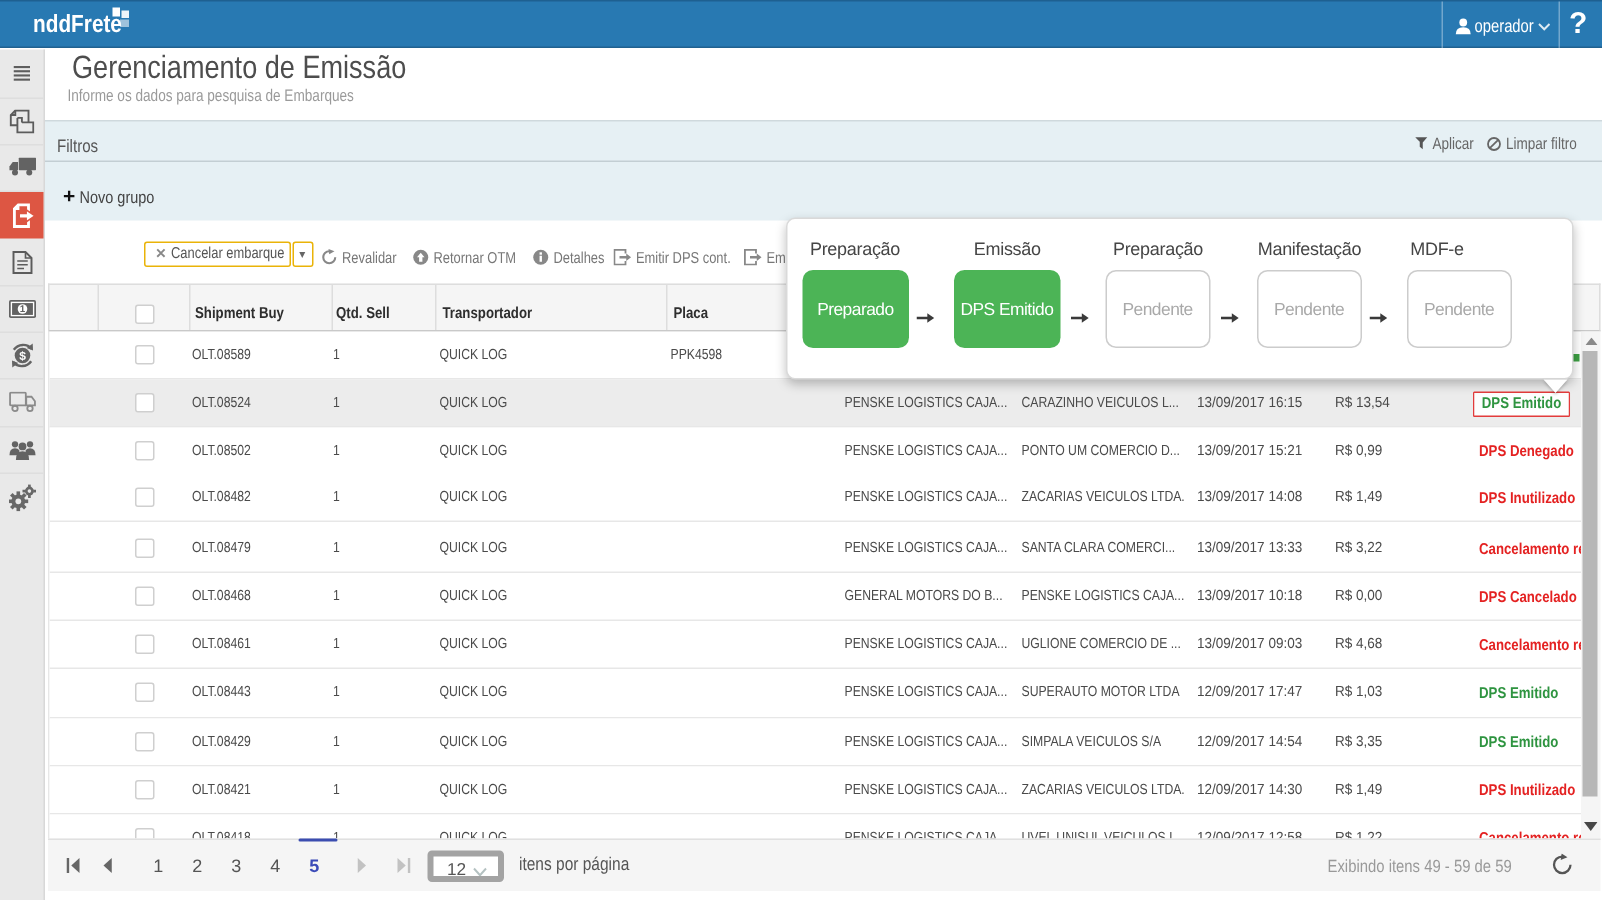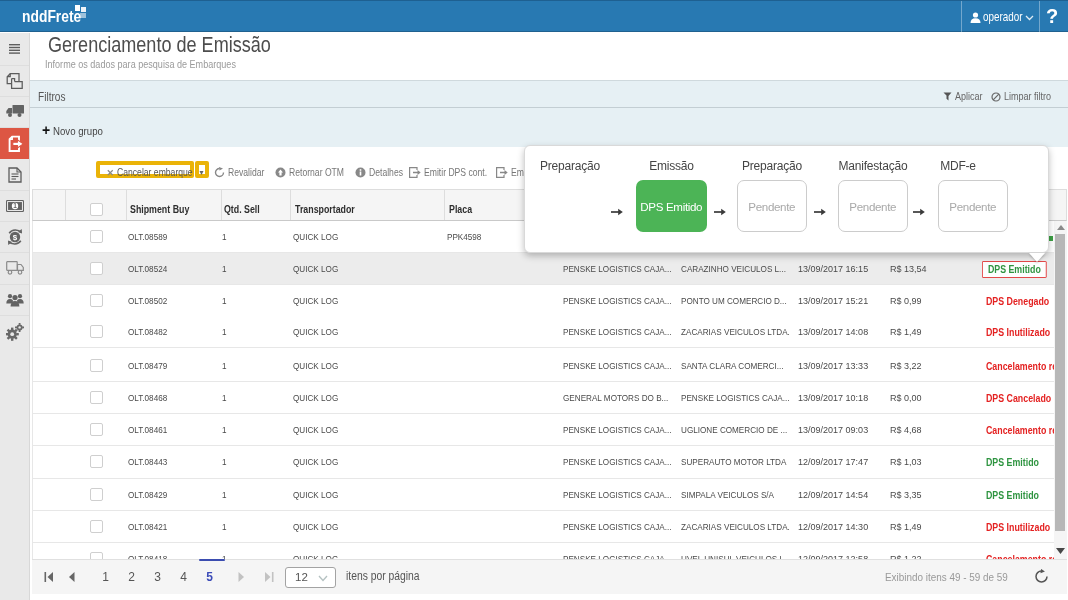--- a/index.html
+++ b/index.html
@@ -25,21 +25,21 @@
 
 #fpanel{position:absolute;left:30px;top:80px;width:1038px;height:67px;background:#e6f0f4;border-top:1px solid #cfd9dd}
 #ftitle{position:absolute;left:8px;top:9px;font-size:12px;color:#565656}
 #fsep{position:absolute;left:0;top:26px;width:1038px;height:1px;background:#c3ced3}
 #faplicar{position:absolute;left:913px;top:9px;font-size:11px;color:#666}
 #flimpar{position:absolute;left:961px;top:9px;font-size:11px;color:#666}
 #faplicar .sx,#flimpar .sx{transform:scaleX(0.82)}
 #novo{position:absolute;left:12px;top:41px;font-size:11.5px;color:#444}
 #novo b{font-size:14px;color:#111;font-weight:700;margin-right:3px;display:inline-block;transform:none}
 
-.tbtn{position:absolute;top:161px;height:16.5px;border:4px solid #eab308;border-radius:2px;background:#fff;color:#555;font-size:10.5px;line-height:14px;white-space:nowrap}
+.tbtn{position:absolute;top:161px;height:16.5px;border:1px solid #eab308;border-radius:2px;background:#fff;color:#555;font-size:10.5px;line-height:14px;white-space:nowrap}
 .tlink{position:absolute;top:166px;font-size:10.5px;color:#777;white-space:nowrap}
 .tlink svg{vertical-align:-2px;margin-right:3px}
 
 #thead{position:absolute;left:31.5px;top:189px;width:1035px;height:32px;background:#f5f5f5;border:1px solid #ddd;border-bottom:1px solid #c9c9c9}
 .hsep{position:absolute;top:0;width:1px;height:30px;background:#ddd}
 .hcell{position:absolute;top:4px;height:30px;line-height:30px;font-size:10.5px;font-weight:700;color:#2e2e2e;transform:scaleX(0.84);transform-origin:0 50%;white-space:nowrap}
 #tbody{position:absolute;left:31.5px;top:221px;width:1022px;height:338px;overflow:hidden;border-left:1px solid #e7e7e7}
 .row{position:absolute;left:0;width:1030px;height:32.2px;border-bottom:1px solid #e7e7e7;background:#fff}
 .row.sel{background:#ececec}
 .cell{position:absolute;top:0;height:32.2px;line-height:32.2px;font-size:9.7px;color:#4a4a4a;white-space:nowrap;transform:scaleX(0.84);transform-origin:0 50%}
@@ -50,21 +50,21 @@
 .st.r{color:#e42222}
 .stwrap{position:absolute;left:949.5px;top:6px}
 .redbox{display:inline-block;border:1px solid #e23b3b;background:#fdfefe;padding:0 6px;line-height:15px;height:17px;border-radius:1px;transform:scaleX(0.84);transform-origin:0 50%}
 
 #vscroll{position:absolute;left:1053.5px;top:220.5px;width:13px;height:338px;background:#f5f5f5}
 #vthumb{position:absolute;left:1.5px;top:13px;width:10px;height:297px;background:#b7b7b7}
 
 #pager{position:absolute;left:31.5px;top:559px;width:1035px;height:34.5px;background:#f5f5f5;border-top:1px solid #e0e0e0}
 .pnum{position:absolute;top:0;height:34px;line-height:34px;font-size:12px;color:#555;text-align:center;width:20px}
 .pnum.on{color:#3b4bb8;font-weight:700}
-#ppp{position:absolute;left:253.5px;top:6.5px;width:51px;height:21.5px;border:1px solid #a3a3a3;border-radius:3px;background:#fff}
+#ppp{position:absolute;left:253.5px;top:6.5px;width:51px;height:21.5px;border:4px solid #a3a3a3;border-radius:3px;background:#fff}
 #ppp span{position:absolute;left:9px;top:3px;font-size:11.5px;color:#555}
 #ipp{position:absolute;left:314px;top:9px;font-size:12.3px;color:#555}
 #exib{position:absolute;left:853.5px;top:9.5px;font-size:11.8px;color:#999}
 #exib .sx{transform:scaleX(0.84)}
 
 #popup{position:absolute;left:524px;top:144.5px;width:524.5px;height:108px;background:#fff;border:1px solid #d9d9d9;border-radius:6px;box-shadow:0 3px 7px rgba(0,0,0,.25)}
 .plab{position:absolute;top:13px;width:120px;text-align:center;font-size:12px;letter-spacing:-0.2px;color:#454545}
 .pbox{position:absolute;top:34.5px;width:70.5px;height:52.3px;border-radius:7px;font-size:11.6px;letter-spacing:-0.35px;white-space:nowrap;display:flex;align-items:center;justify-content:center}
 .pbox.gr{background:#4cb456;color:#fff}
 .pbox.pe{background:#fff;border:1px solid #ccc;color:#a9a9a9}
@@ -436,20 +436,21 @@
 
 <div id="bluebar"></div>
 <div id="greenfrag"></div>
 
 <div id="popup">
   <span class="plab" style="left:-15px">Preparação</span>
   <span class="plab" style="left:86.5px">Emissão</span>
   <span class="plab" style="left:187px">Preparação</span>
   <span class="plab" style="left:288px">Manifestação</span>
   <span class="plab" style="left:373px">MDF-e</span>
+  <div class="pbox gr" style="left:10px">Preparado</div>
   <div class="parw" style="left:84px">
       <svg width="12" height="8" viewBox="0 0 12 8">
         <line x1="0" y1="4" x2="8" y2="4" stroke="#3a3a3a" stroke-width="1.7"></line>
         <path d="M7.2 0.8 L11.8 4 L7.2 7.2 Z" fill="#3a3a3a"></path>
       </svg>
     </div>
   <div class="pbox gr" style="left:111px">DPS Emitido</div>
   <div class="parw" style="left:187px">
       <svg width="12" height="8" viewBox="0 0 12 8">
         <line x1="0" y1="4" x2="8" y2="4" stroke="#3a3a3a" stroke-width="1.7"></line>

